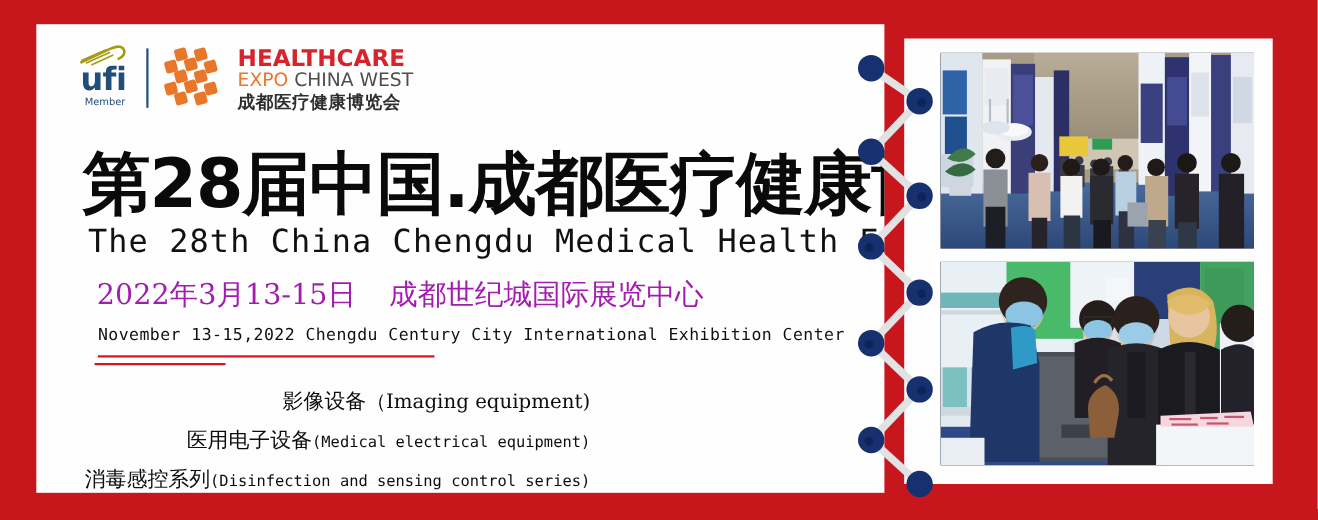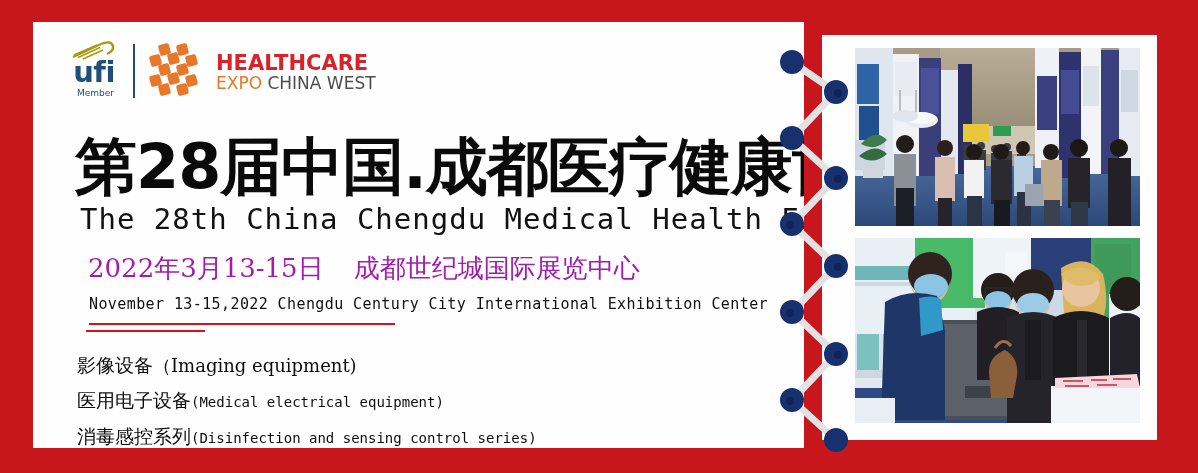--- a/index.html
+++ b/index.html
@@ -177,20 +177,21 @@
   #rule-short { left: 53px; top: 308px; width: 119px; }
 
   
   #cats { position: absolute; left: 44px; top: 326px; }
   .cat {
     font-family: "DejaVu Serif", serif;
     font-size: 19px;
     color: #0D0D0D;
     line-height: 34px;
     white-space: nowrap;
+    text-align: right;
   }
   .cat .en-mono {
     font-family: "DejaVu Sans Mono", monospace;
     font-size: 14px;
   }
   .cat .en-serif {
     font-family: "DejaVu Serif", serif;
     font-size: 18px;
   }
 
@@ -259,20 +260,21 @@
           <rect x="3" y="33" width="11" height="11" rx="2" transform="rotate(-15 8.5 38.5)"></rect>
           <rect x="39" y="33" width="11" height="11" rx="2" transform="rotate(-15 44.5 38.5)"></rect>
           <rect x="12" y="42" width="11" height="11" rx="2" transform="rotate(-15 17.5 47.5)"></rect>
           <rect x="30" y="42" width="11" height="11" rx="2" transform="rotate(-15 35.5 47.5)"></rect>
         </g>
       </svg>
 
       <div id="expo-words">
         <div id="expo-line1">HEALTHCARE</div>
         <div id="expo-line2"><span class="ex">EXPO</span> <span>CHINA WEST</span></div>
+        <div id="expo-line3">成都医疗健康博览会</div>
       </div>
     </div>
 
     <div id="headline-cn">第28届中国.成都医疗健康博览会</div>
     <div id="headline-en">The 28th China Chengdu Medical Health Expo</div>
 
     <div id="date-cn"><span>2022年3月13-15日</span><span class="venue">成都世纪城国际展览中心</span></div>
     <div id="date-en">November 13-15,2022 Chengdu Century City International Exhibition Center</div>
     <div class="rule" id="rule-long"></div>
     <div class="rule" id="rule-short"></div>

